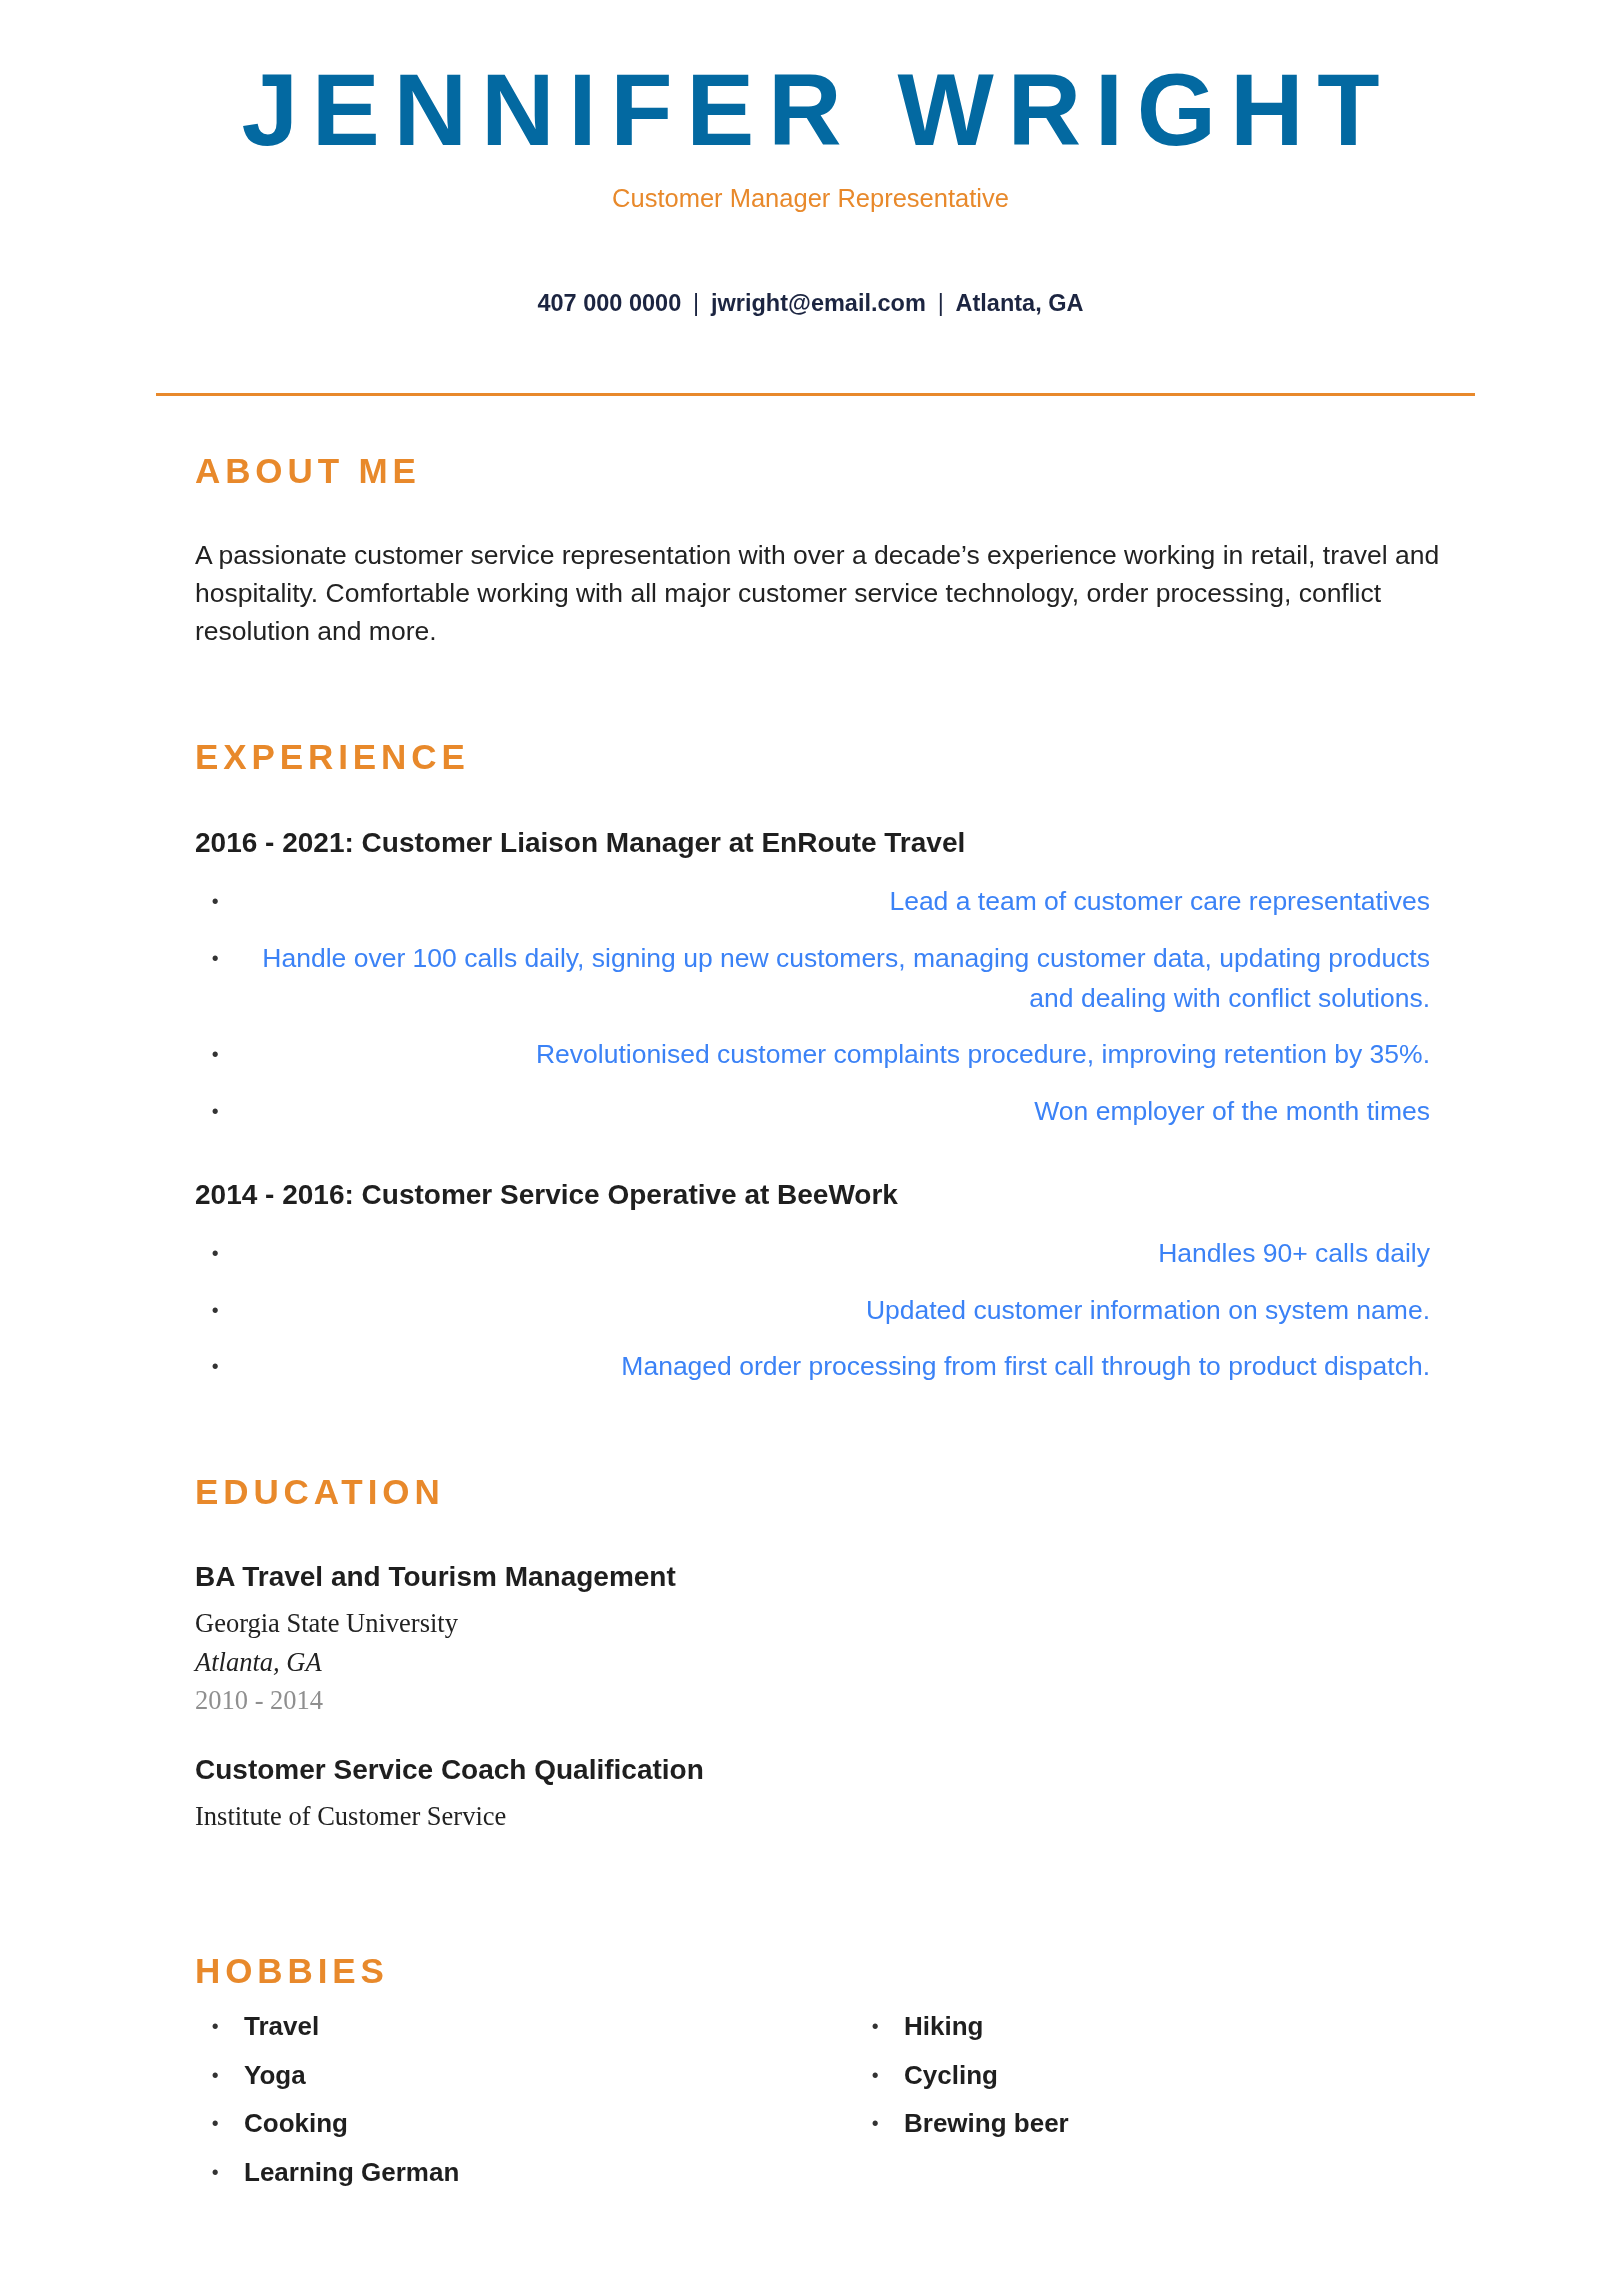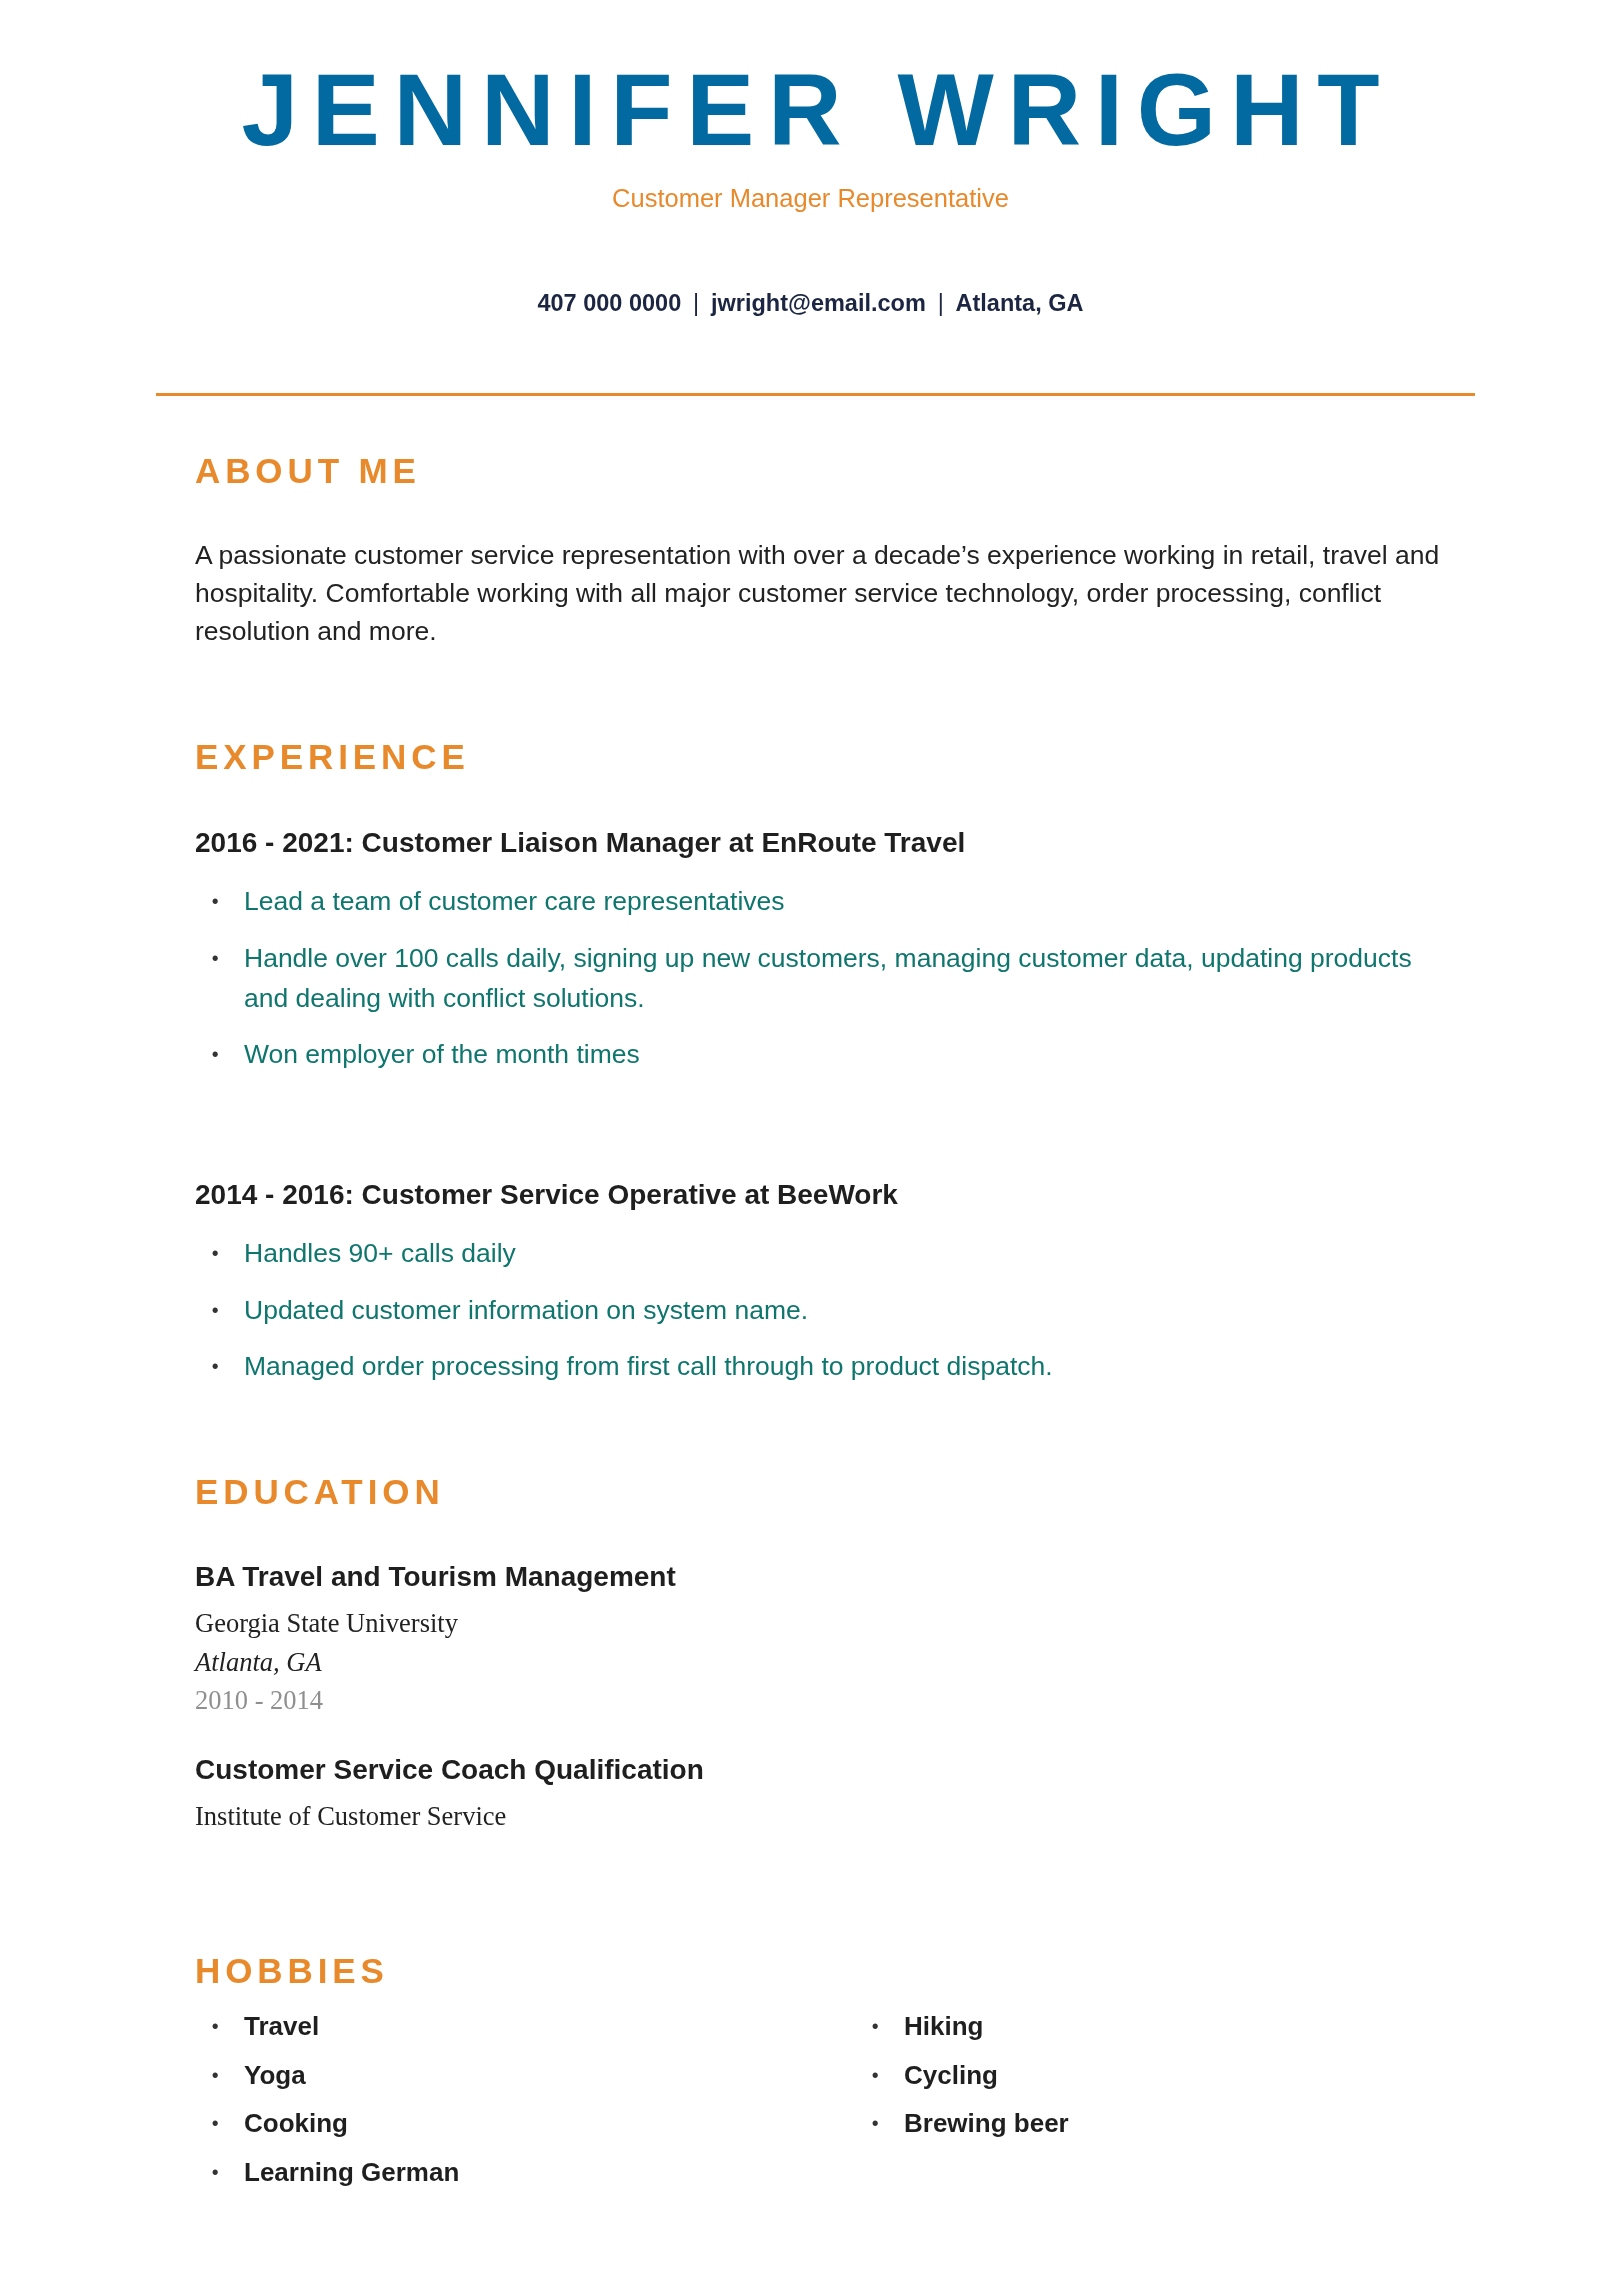--- a/index.html
+++ b/index.html
@@ -26,22 +26,23 @@
     letter-spacing: 4.9px; line-height: 43px;
   }
   .body-text {
     left: 195px; width: 1274px; font-size: 26.5px; line-height: 38px; color: #222222;
   }
   .job-title {
     left: 195px; font-size: 28px; font-weight: 700; color: #1f1f1f; line-height: 35px;
   }
   ul.bullets { list-style: none; left: 195px; width: 1235px; }
   ul.bullets li {
-    position: relative; padding-left: 49px; font-size: 26.5px; line-height: 40px; color: #0f766e;
+    position: relative; padding-left: 49px; font-size: 26.5px; line-height: 40px; color: #3b82f6;
     margin-bottom: 16.7px;
+    text-align: right;
   }
   ul.bullets li::before {
     content: "•"; position: absolute; left: 16.7px; top: 0; font-size: 19.6px; color: #333;
   }
   .edu-title { left: 195px; font-size: 28px; font-weight: 700; color: #1f1f1f; line-height: 35px; }
   .edu-line { left: 195px; font-size: 26.5px; line-height: 35px; color: #222222; font-family: Liberation Serif, serif; }
   .edu-line.italic { font-style: italic; }
   .edu-line.muted { color: #8f8f8f; }
   ul.hobbies { list-style: none; }
   ul.hobbies li {
@@ -64,20 +65,21 @@
 
 <div class="abs section-h" style="top:449px;">ABOUT ME</div>
 <div class="abs body-text" style="top:536px;">A passionate customer service representation with over a decade’s experience working in retail, travel and hospitality. Comfortable working with all major customer service technology, order processing, conflict resolution and more.</div>
 
 <div class="abs section-h" style="top:735px;">EXPERIENCE</div>
 
 <div class="abs job-title" style="top:825px;">2016 - 2021: Customer Liaison Manager at EnRoute Travel</div>
 <ul class="abs bullets" style="top:881px;">
   <li>Lead a team of customer care representatives</li>
   <li>Handle over 100 calls daily, signing up new customers, managing customer data, updating products and dealing with conflict solutions.</li>
+  <li>Revolutionised customer complaints procedure, improving retention by 35%.</li>
   <li>Won employer of the month times</li>
 </ul>
 
 <div class="abs job-title" style="top:1177px;">2014 - 2016: Customer Service Operative at BeeWork</div>
 <ul class="abs bullets" style="top:1233px;">
   <li>Handles 90+ calls daily</li>
   <li>Updated customer information on system name.</li>
   <li>Managed order processing from first call through to product dispatch.</li>
 </ul>
 

